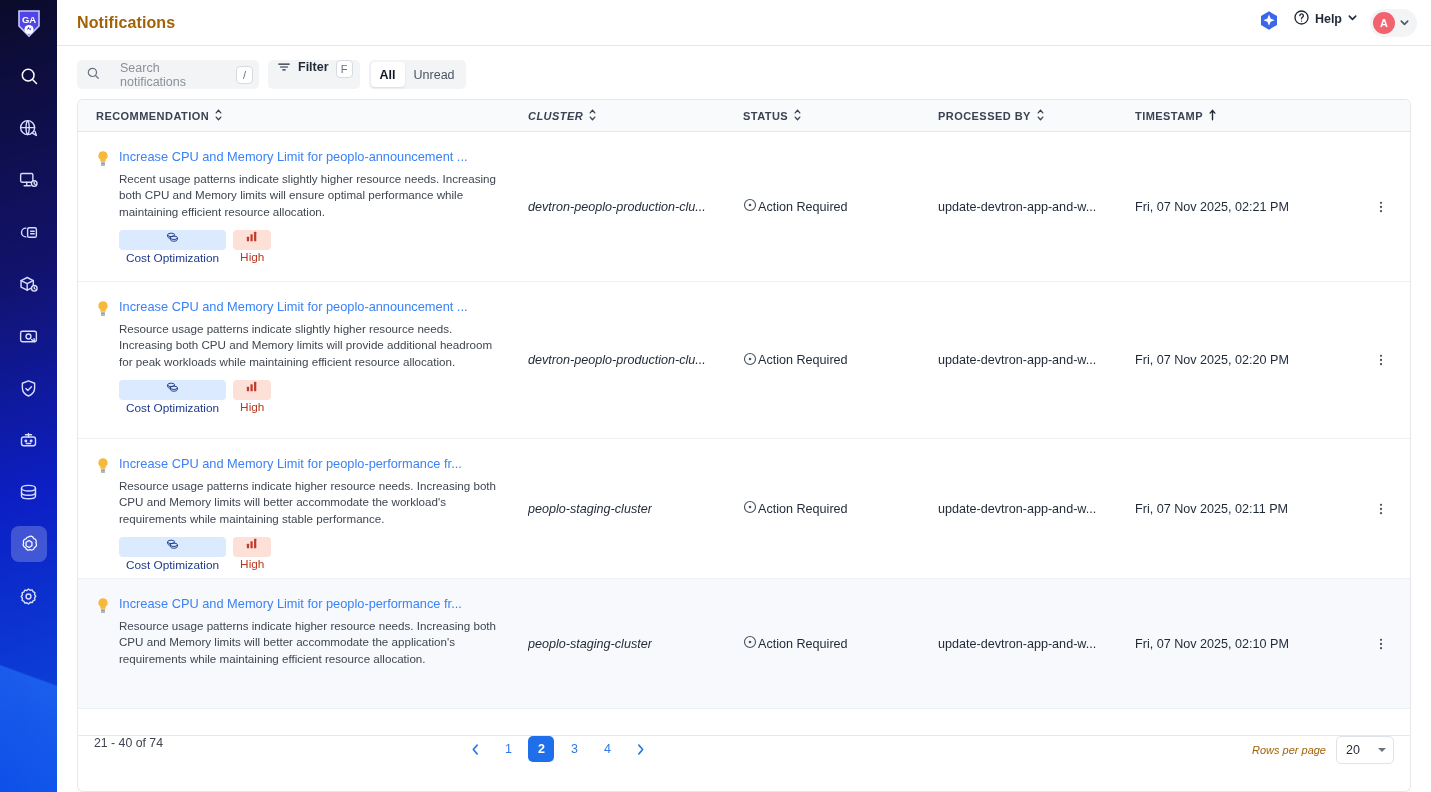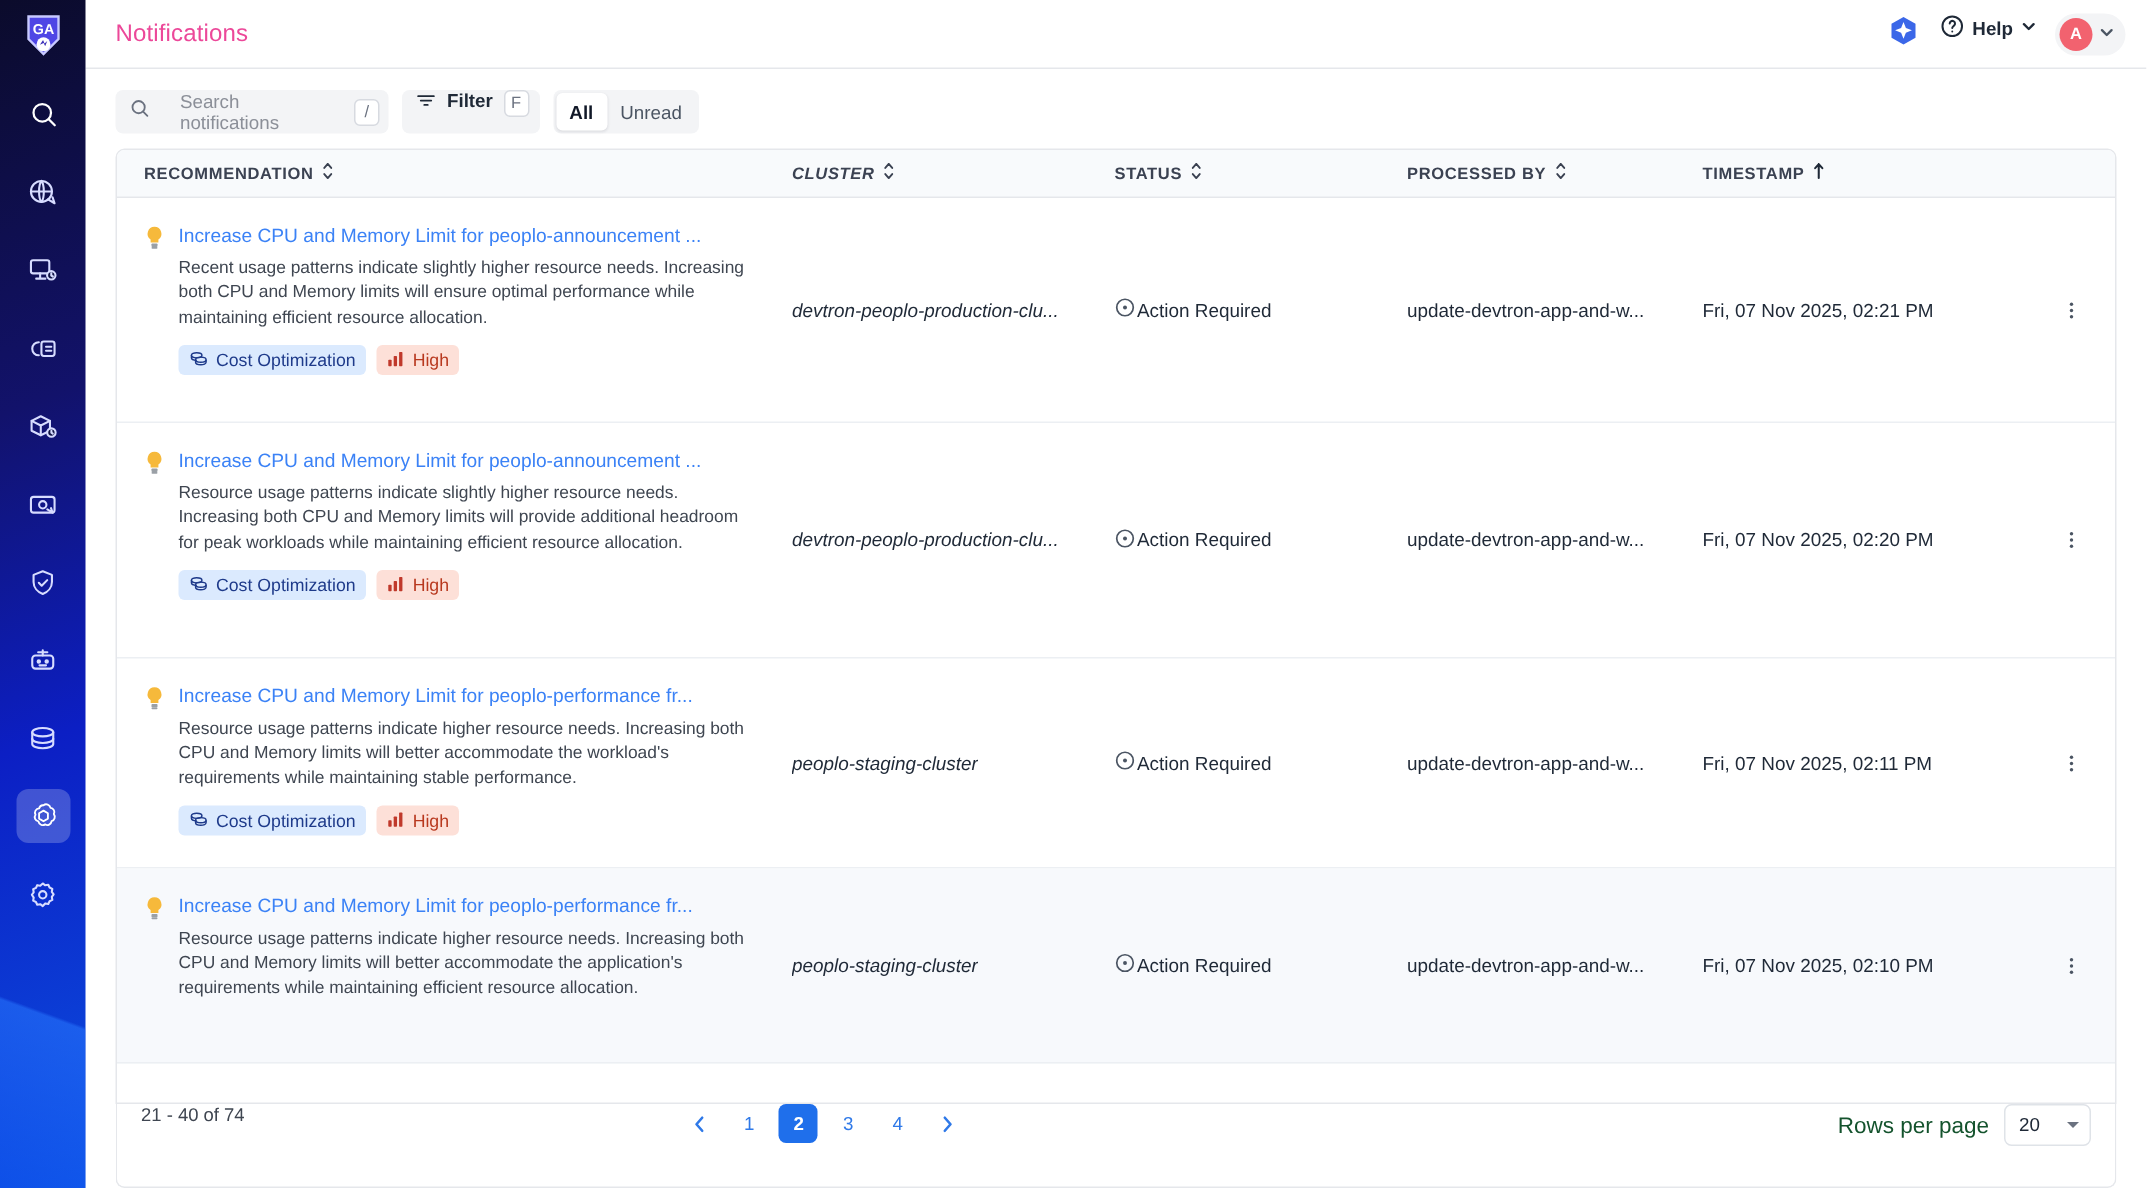--- a/index.html
+++ b/index.html
@@ -32,21 +32,21 @@
   .side-item.active { background: rgba(255,255,255,0.22); }
   .side-item svg { display: block; }
 
   
   .main { flex: 1; display: flex; flex-direction: column; height: 792px; background: #fff; }
 
   .topbar {
     height: 46px; flex: 0 0 46px; border-bottom: 1px solid #e5e7eb;
     display: flex; align-items: center; padding: 0 14px 0 20px; gap: 10px;
   }
-  .page-title { font-size: 16px; font-weight: 400; color: #ec4899; letter-spacing: .1px; }
+  .page-title { font-size: 16px; font-weight: 700; color: #a16207; letter-spacing: .1px; }
   .topbar-right { margin-left: auto; display: flex; align-items: flex-start; gap: 12px; }
   .spark { width: 24px; height: 24px; display: block; }
   .help-btn { display: flex; align-items: center; gap: 5px; font-size: 12.5px; font-weight: 700; color: #1f2937; cursor: pointer; }
   .avatar-wrap {
     display: flex; align-items: center; gap: 4px; background: #f3f4f6;
     border-radius: 999px; padding: 3px 7px 3px 3px; cursor: pointer;
   }
   .avatar {
     width: 22px; height: 22px; border-radius: 50%; background: #f2626f; color: #fff;
     font-size: 11px; font-weight: 700; display: flex; align-items: center; justify-content: center;
@@ -93,21 +93,21 @@
   .c-sta   { width: 195px; flex: 0 0 195px; }
   .c-pro   { width: 197px; flex: 0 0 197px; }
   .c-tim   { width: 230px; flex: 0 0 230px; }
   .c-act   { flex: 1; }
 
   .rec-cell { display: flex; gap: 9px; padding: 16px 12px 14px 0; }
   .bulb { flex: 0 0 14px; margin-top: 2px; }
   .rec-title { font-size: 12.8px; color: #3b82f6; line-height: 18px; cursor: pointer; white-space: nowrap; overflow: hidden; text-overflow: ellipsis; max-width: 380px; }
   .rec-desc { font-size: 11.6px; color: #3f4651; line-height: 16.4px; margin-top: 5px; max-width: 382px; }
   .tags { display: flex; gap: 7px; margin-top: 10px; }
-  .tag { display: flex; align-items: center; gap: 5px; height: 20px; padding: 0 7px; border-radius: 4px; font-size: 11.8px; }
+  .tag { display: flex; align-items: center; gap: 5px; height: 20px; padding: 0 7px; border-radius: 4px; font-size: 11.8px; flex-direction: column; }
   .tag-cost { background: #dbeafe; color: #1e3a8a; }
   .tag-high { background: #fde0d8; color: #b8381e; }
 
   .cell-mid { display: flex; align-items: center; font-size: 12.6px; color: #1f2937; padding-right: 14px; }
   .trunc { white-space: nowrap; overflow: hidden; text-overflow: ellipsis; }
   .status { display: flex; align-items: center; gap: 1px; font-size: 12.6px; color: #1f2937; }
   .kebab { display: flex; align-items: center; justify-content: center; width: 100%; cursor: pointer; }
 
   
   .footer {
@@ -116,21 +116,21 @@
   }
   .count { font-size: 12.3px; color: #3f4651; }
   .pager { margin: 0 auto; display: flex; align-items: center; gap: 7px; }
   .pg {
     min-width: 26px; height: 26px; border-radius: 5px; display: flex; align-items: center;
     justify-content: center; font-size: 12.5px; color: #2f79e8; cursor: pointer; padding: 0 6px;
   }
   .pg.active { background: #1f6feb; color: #fff; font-weight: 600; }
   .pg.arrow { color: #2f79e8; font-size: 14px; }
   .rpp { margin-left: auto; display: flex; align-items: center; gap: 10px; }
-  .rpp-lbl { font-size: 15px; color: #14532d; }
+  .rpp-lbl { font-size: 11px; color: #a16207; font-style: italic; }
   .rpp-sel {
     width: 58px; height: 28px; border: 1px solid #dfe3e8; border-radius: 5px; display: flex;
     align-items: center; justify-content: space-between; padding: 0 7px 0 9px; font-size: 12.5px;
     color: #1f2937; cursor: pointer;
   }
   .caret { width: 0; height: 0; border-left: 4px solid transparent; border-right: 4px solid transparent; border-top: 4.5px solid #6b7280; }
 </style>
 </head>
 <body>
 

